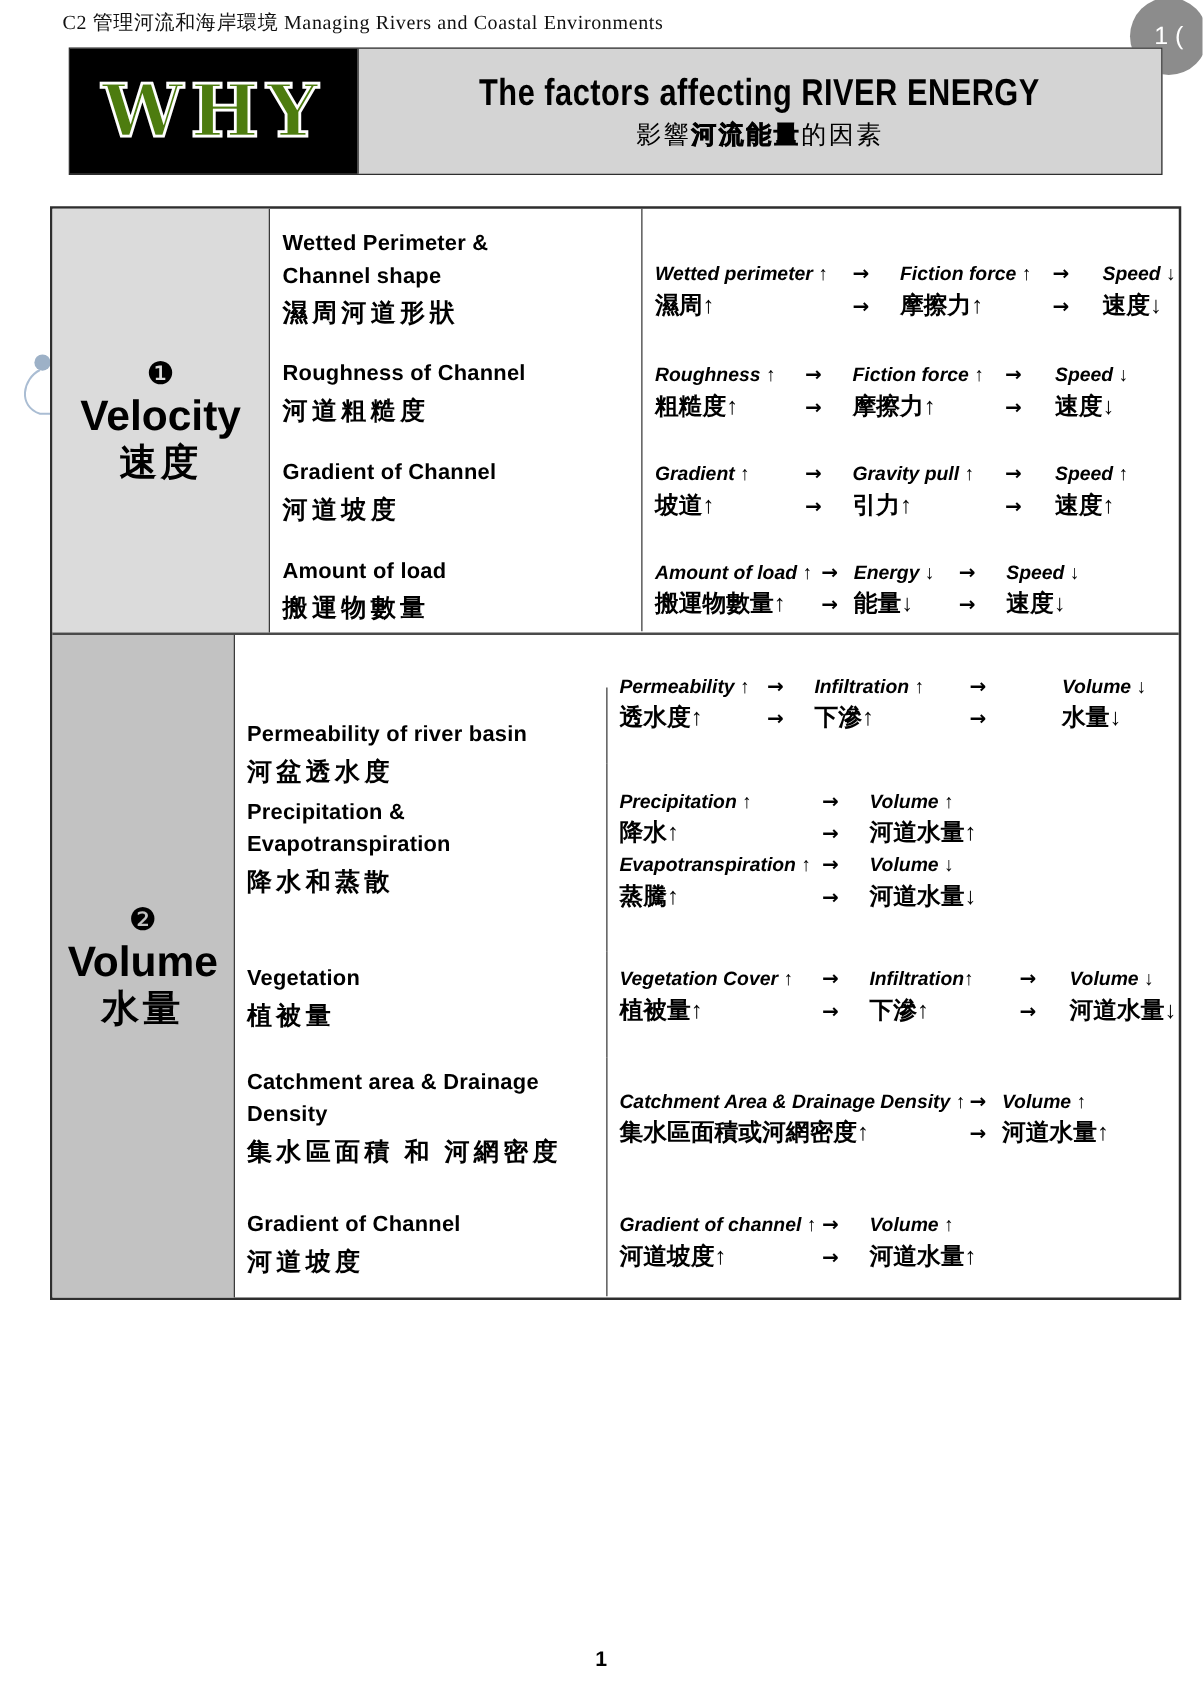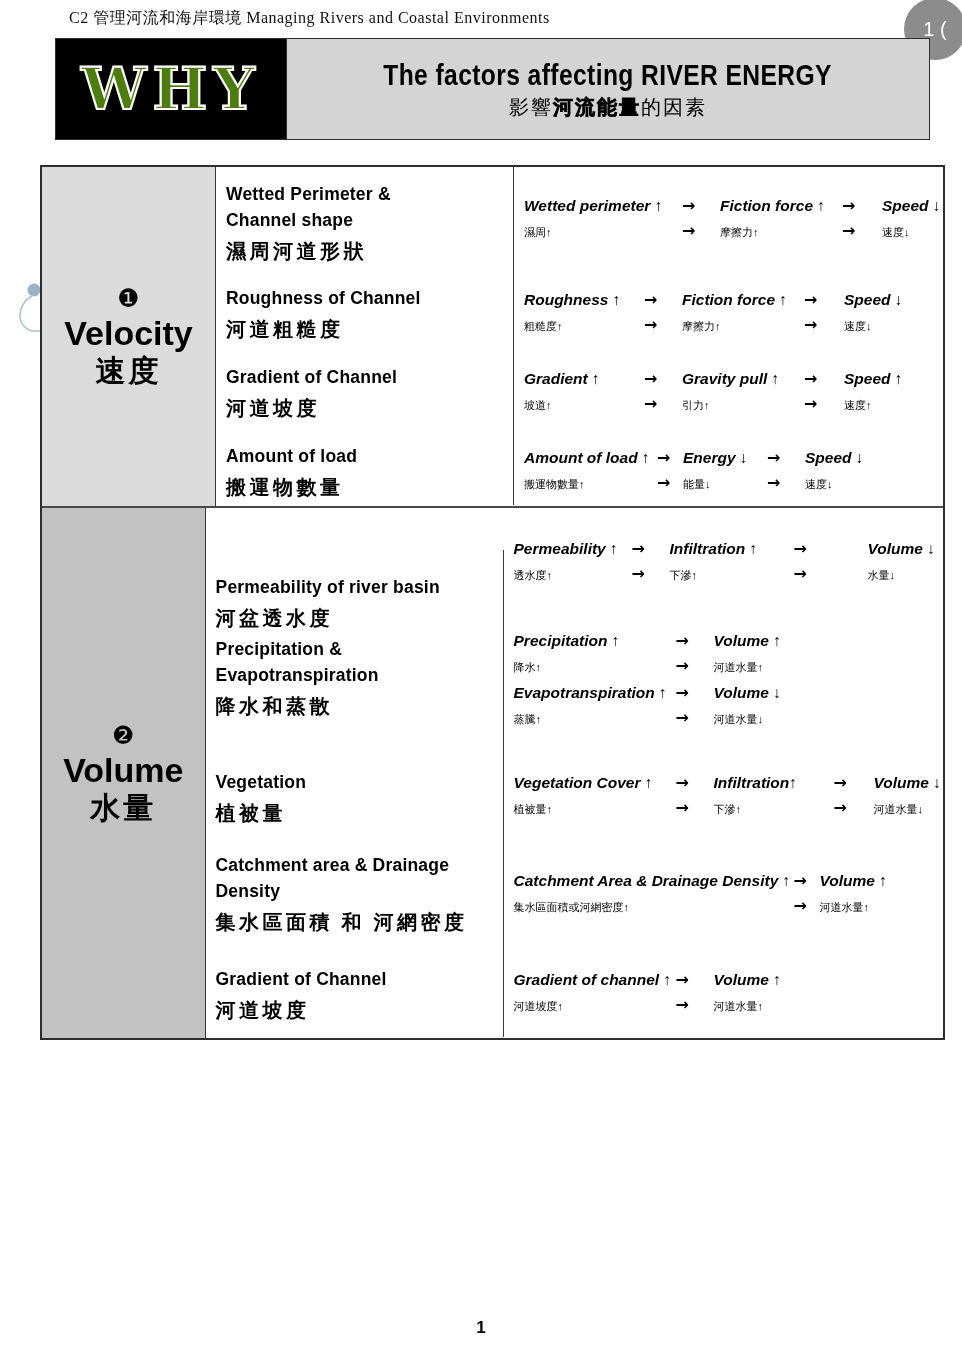--- a/index.html
+++ b/index.html
@@ -3,21 +3,21 @@
 <meta charset="utf-8">
 <style>
   * { margin:0; padding:0; box-sizing:border-box; }
   html,body { width:962px; height:1350px; }
   body {
     position:relative; background:#ffffff; overflow:hidden;
     font-family:"Liberation Sans", sans-serif; color:#000;
   }
   
   .doc-header {
-    position:absolute; left:69px; top:8px;
+    position:absolute; left:50px; top:8px;
     font-family:"Liberation Serif", serif; font-size:16px; color:#111;
     letter-spacing:0.5px; white-space:nowrap;
   }
   .page-badge {
     position:absolute; left:904px; top:-2px; width:62px; height:62px;
     background:#8c8c8c; border-radius:50%; color:#fff;
     font-size:20px; line-height:62px; text-align:center; font-family:"Liberation Sans",sans-serif;
   }
   
   .banner {
@@ -67,21 +67,21 @@
     width:298px; border-right:1.5px solid #3a3a3a; padding-left:10px; padding-right:4px;
   }
   .f-en { font-weight:700; font-size:17.5px; line-height:26px; letter-spacing:0.2px; }
   .f-zh {
     font-family:"Liberation Serif", serif; font-weight:700;
     font-size:20px; line-height:30px; letter-spacing:3.5px; margin-top:3px; white-space:nowrap;
   }
   .chain-cell { flex:1; padding-left:10px; padding-right:2px; overflow:hidden; }
   .chain-row { display:grid; line-height:25px; white-space:nowrap; align-items:baseline; }
   .chain-row.en .cell { font-style:italic; font-weight:600; font-size:15.5px; }
-  .chain-row.zh .cell { font-style:normal; font-weight:400; font-size:11px; }
+  .chain-row.zh .cell { font-style:normal; font-weight:700; font-size:19px; }
   .chain-row .arrow {
     font-style:normal; font-weight:700; font-size:16px;
     font-family:"DejaVu Sans", sans-serif;
   }
   .g5a { grid-template-columns:158px 38px 122px 40px 1fr; }
   .g5b { grid-template-columns:120px 38px 122px 40px 1fr; }
   .g5c { grid-template-columns:133px 26px 84px 38px 1fr; }
   .g5d { grid-template-columns:118px 38px 124px 74px 1fr; }
   .g5e { grid-template-columns:162px 38px 120px 40px 1fr; }
   .g3a { grid-template-columns:162px 38px 1fr; }
@@ -119,21 +119,21 @@
       <div class="side-name">Velocity</div>
       <div class="side-zh">速度</div>
     </div>
     <div class="bands">
       <div class="band" style="height:105px;">
         <div class="factor-cell" style="padding-top:14px;">
           <div class="f-en">Wetted Perimeter &amp;</div>
           <div class="f-en">Channel shape</div>
           <div class="f-zh">濕周河道形狀</div>
         </div>
-        <div class="chain-cell" style="padding-top:26px;">
+        <div class="chain-cell" style="padding-top:39px;">
             <div class="chain-row g5a en">
               <span class="cell">Wetted perimeter ↑</span>
               <span class="arrow">→</span>
               <span class="cell">Fiction force ↑</span>
               <span class="arrow">→</span>
               <span class="cell">Speed ↓</span>
             </div>
             <div class="chain-row g5a zh">
               <span class="cell">濕周↑</span>
               <span class="arrow">→</span>

